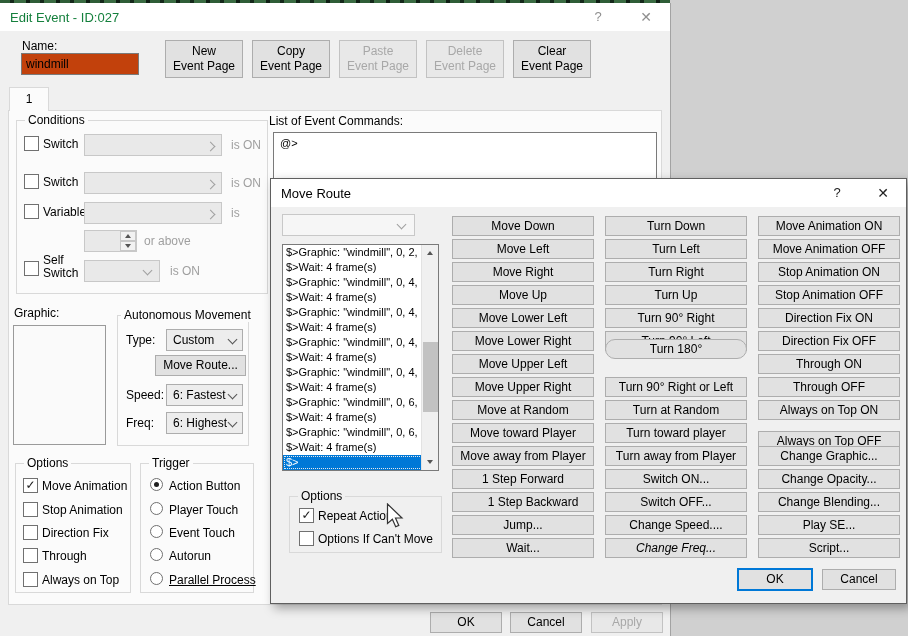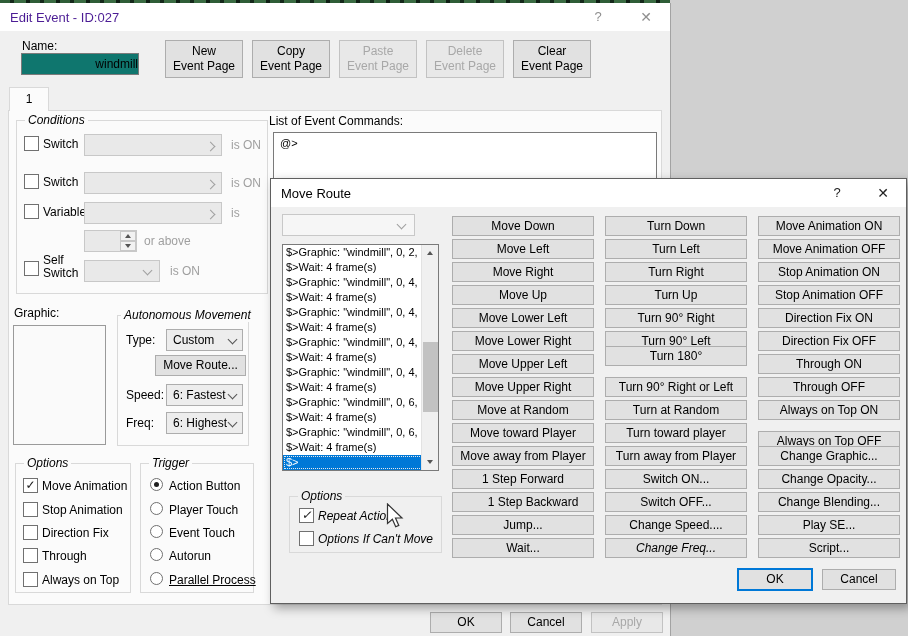--- a/index.html
+++ b/index.html
@@ -13,31 +13,31 @@
   .titlebar{position:absolute;left:0;top:0;right:0;height:28px;background:#ffffff;}
   .wtitle{position:absolute;left:10px;top:7px;font-size:13px;white-space:nowrap;}
   .sysbtn{position:absolute;top:4px;width:30px;height:20px;text-align:center;line-height:20px;font-size:13px;}
   
   .win-btn{position:absolute;background:#e1e1e1;border:1px solid #adadad;box-sizing:border-box;
            display:flex;flex-direction:column;align-items:center;justify-content:center;
            font-size:12px;line-height:15px;text-align:left;}
   .win-btn.disabled{color:#a8a8a8;background:#e8e8e8;border-color:#c2c2c2;}
   .win-btn.default{border:2px solid #0078d7;}
   
-  .groupbox{position:absolute;border:1px solid #d9d9d9;box-sizing:border-box;font-style:italic;}
+  .groupbox{position:absolute;border:1px solid #d9d9d9;box-sizing:border-box;}
   .gb-label{position:absolute;top:-8px;left:8px;background:#fbfbfb;padding:0 3px;font-size:12px;white-space:nowrap;}
   .gb-label.on-gray{background:#f0f0f0;}
   
   .checkbox{position:absolute;width:13px;height:13px;background:#fff;border:1px solid #707070;box-sizing:content-box;
             font-size:12px;line-height:12px;text-align:center;color:#1a1a1a;}
   .radio{position:absolute;width:13px;height:13px;background:#fff;border:1px solid #707070;border-radius:50%;box-sizing:border-box;}
   .radio-dot{position:absolute;left:3px;top:3px;width:5px;height:5px;border-radius:50%;background:#1f1f1f;}
   .field{position:absolute;background:#e9e9e9;border:1px solid #c8c8c8;box-sizing:border-box;}
-  .edit{position:absolute;background:#0f766e;border:1px solid #7a7a7a;box-sizing:border-box;
-        font-size:12px;line-height:20px;padding-left:4px;text-align:right;}
+  .edit{position:absolute;background:#c2410c;border:1px solid #7a7a7a;box-sizing:border-box;
+        font-size:12px;line-height:20px;padding-left:4px;}
   .combo{position:absolute;background:#ededed;border:1px solid #adadad;box-sizing:border-box;
          font-size:12px;line-height:20px;padding-left:6px;}
   .combo.dis{background:#f6f6f6;border-color:#c8c8c8;color:#9f9f9f;}
   .chev{position:absolute;width:6px;height:6px;border-right:1.4px solid #555;border-bottom:1.4px solid #555;}
   .chev.down{transform:rotate(45deg);}
   .chev.right{transform:rotate(-45deg);}
   .chev.gray{border-color:#9f9f9f;}
   .spin{position:absolute;width:16px;box-sizing:border-box;background:#f2f2f2;border:1px solid #c8c8c8;
         display:flex;align-items:center;justify-content:center;}
   .tri-up{width:0;height:0;border-left:3.5px solid transparent;border-right:3.5px solid transparent;border-bottom:4.5px solid #555;}
@@ -62,21 +62,21 @@
 </style>
 </head>
 <body>
 
 <div id="screen">
 
   <div class="strip"></div>
 
   <div class="win" style="left:0;top:3px;width:670px;height:633px;border-right:1px solid #a3a3a3;">
     <div class="titlebar">
-      <span class="wtitle" style="color:#4c1d95;">Edit Event - ID:027</span>
+      <span class="wtitle" style="color:#15803d;">Edit Event - ID:027</span>
       <span class="sysbtn" style="left:583px;color:#8f8f8f;">?</span>
       <span class="sysbtn" style="left:631px;color:#8f8f8f;font-size:14px;">✕</span>
     </div>
 
     <span class="lbl" style="left:22px;top:36px;">Name:</span>
     <div class="edit" style="left:21px;top:50px;width:118px;height:22px;">windmill</div>
 
     <div class="win-btn" style="left:165px;top:37px;width:78px;height:38px;">
       <span>New</span>
       <span>Event Page</span>
@@ -263,21 +263,21 @@
     <div class="win-btn mrbtn c1" style="top:313px;padding-left:20px;">1 Step Backward</div>
     <div class="win-btn mrbtn c1" style="top:336px;">Jump...</div>
     <div class="win-btn mrbtn c1" style="top:359px;">Wait...</div>
 
     <div class="win-btn mrbtn c2" style="top:37px;">Turn Down</div>
     <div class="win-btn mrbtn c2" style="top:60px;">Turn Left</div>
     <div class="win-btn mrbtn c2" style="top:83px;">Turn Right</div>
     <div class="win-btn mrbtn c2" style="top:106px;">Turn Up</div>
     <div class="win-btn mrbtn c2" style="top:129px;">Turn 90° Right</div>
     <div class="win-btn mrbtn c2" style="top:152px;">Turn 90° Left</div>
-    <div class="win-btn mrbtn c2" style="top:167px;">Turn 180°</div>
+    <div class="win-btn mrbtn c2" style="top:160px;border-radius:10px;">Turn 180°</div>
     <div class="win-btn mrbtn c2" style="top:198px;">Turn 90° Right or Left</div>
     <div class="win-btn mrbtn c2" style="top:221px;">Turn at Random</div>
     <div class="win-btn mrbtn c2" style="top:244px;">Turn toward player</div>
     <div class="win-btn mrbtn c2" style="top:267px;">Turn away from Player</div>
     <div class="win-btn mrbtn c2" style="top:290px;">Switch ON...</div>
     <div class="win-btn mrbtn c2" style="top:313px;">Switch OFF...</div>
     <div class="win-btn mrbtn c2" style="top:336px;">Change Speed....</div>
     <div class="win-btn mrbtn c2" style="top:359px;font-style:italic;">Change Freq...</div>
 
     <div class="win-btn mrbtn c3" style="top:37px;">Move Animation ON</div>

